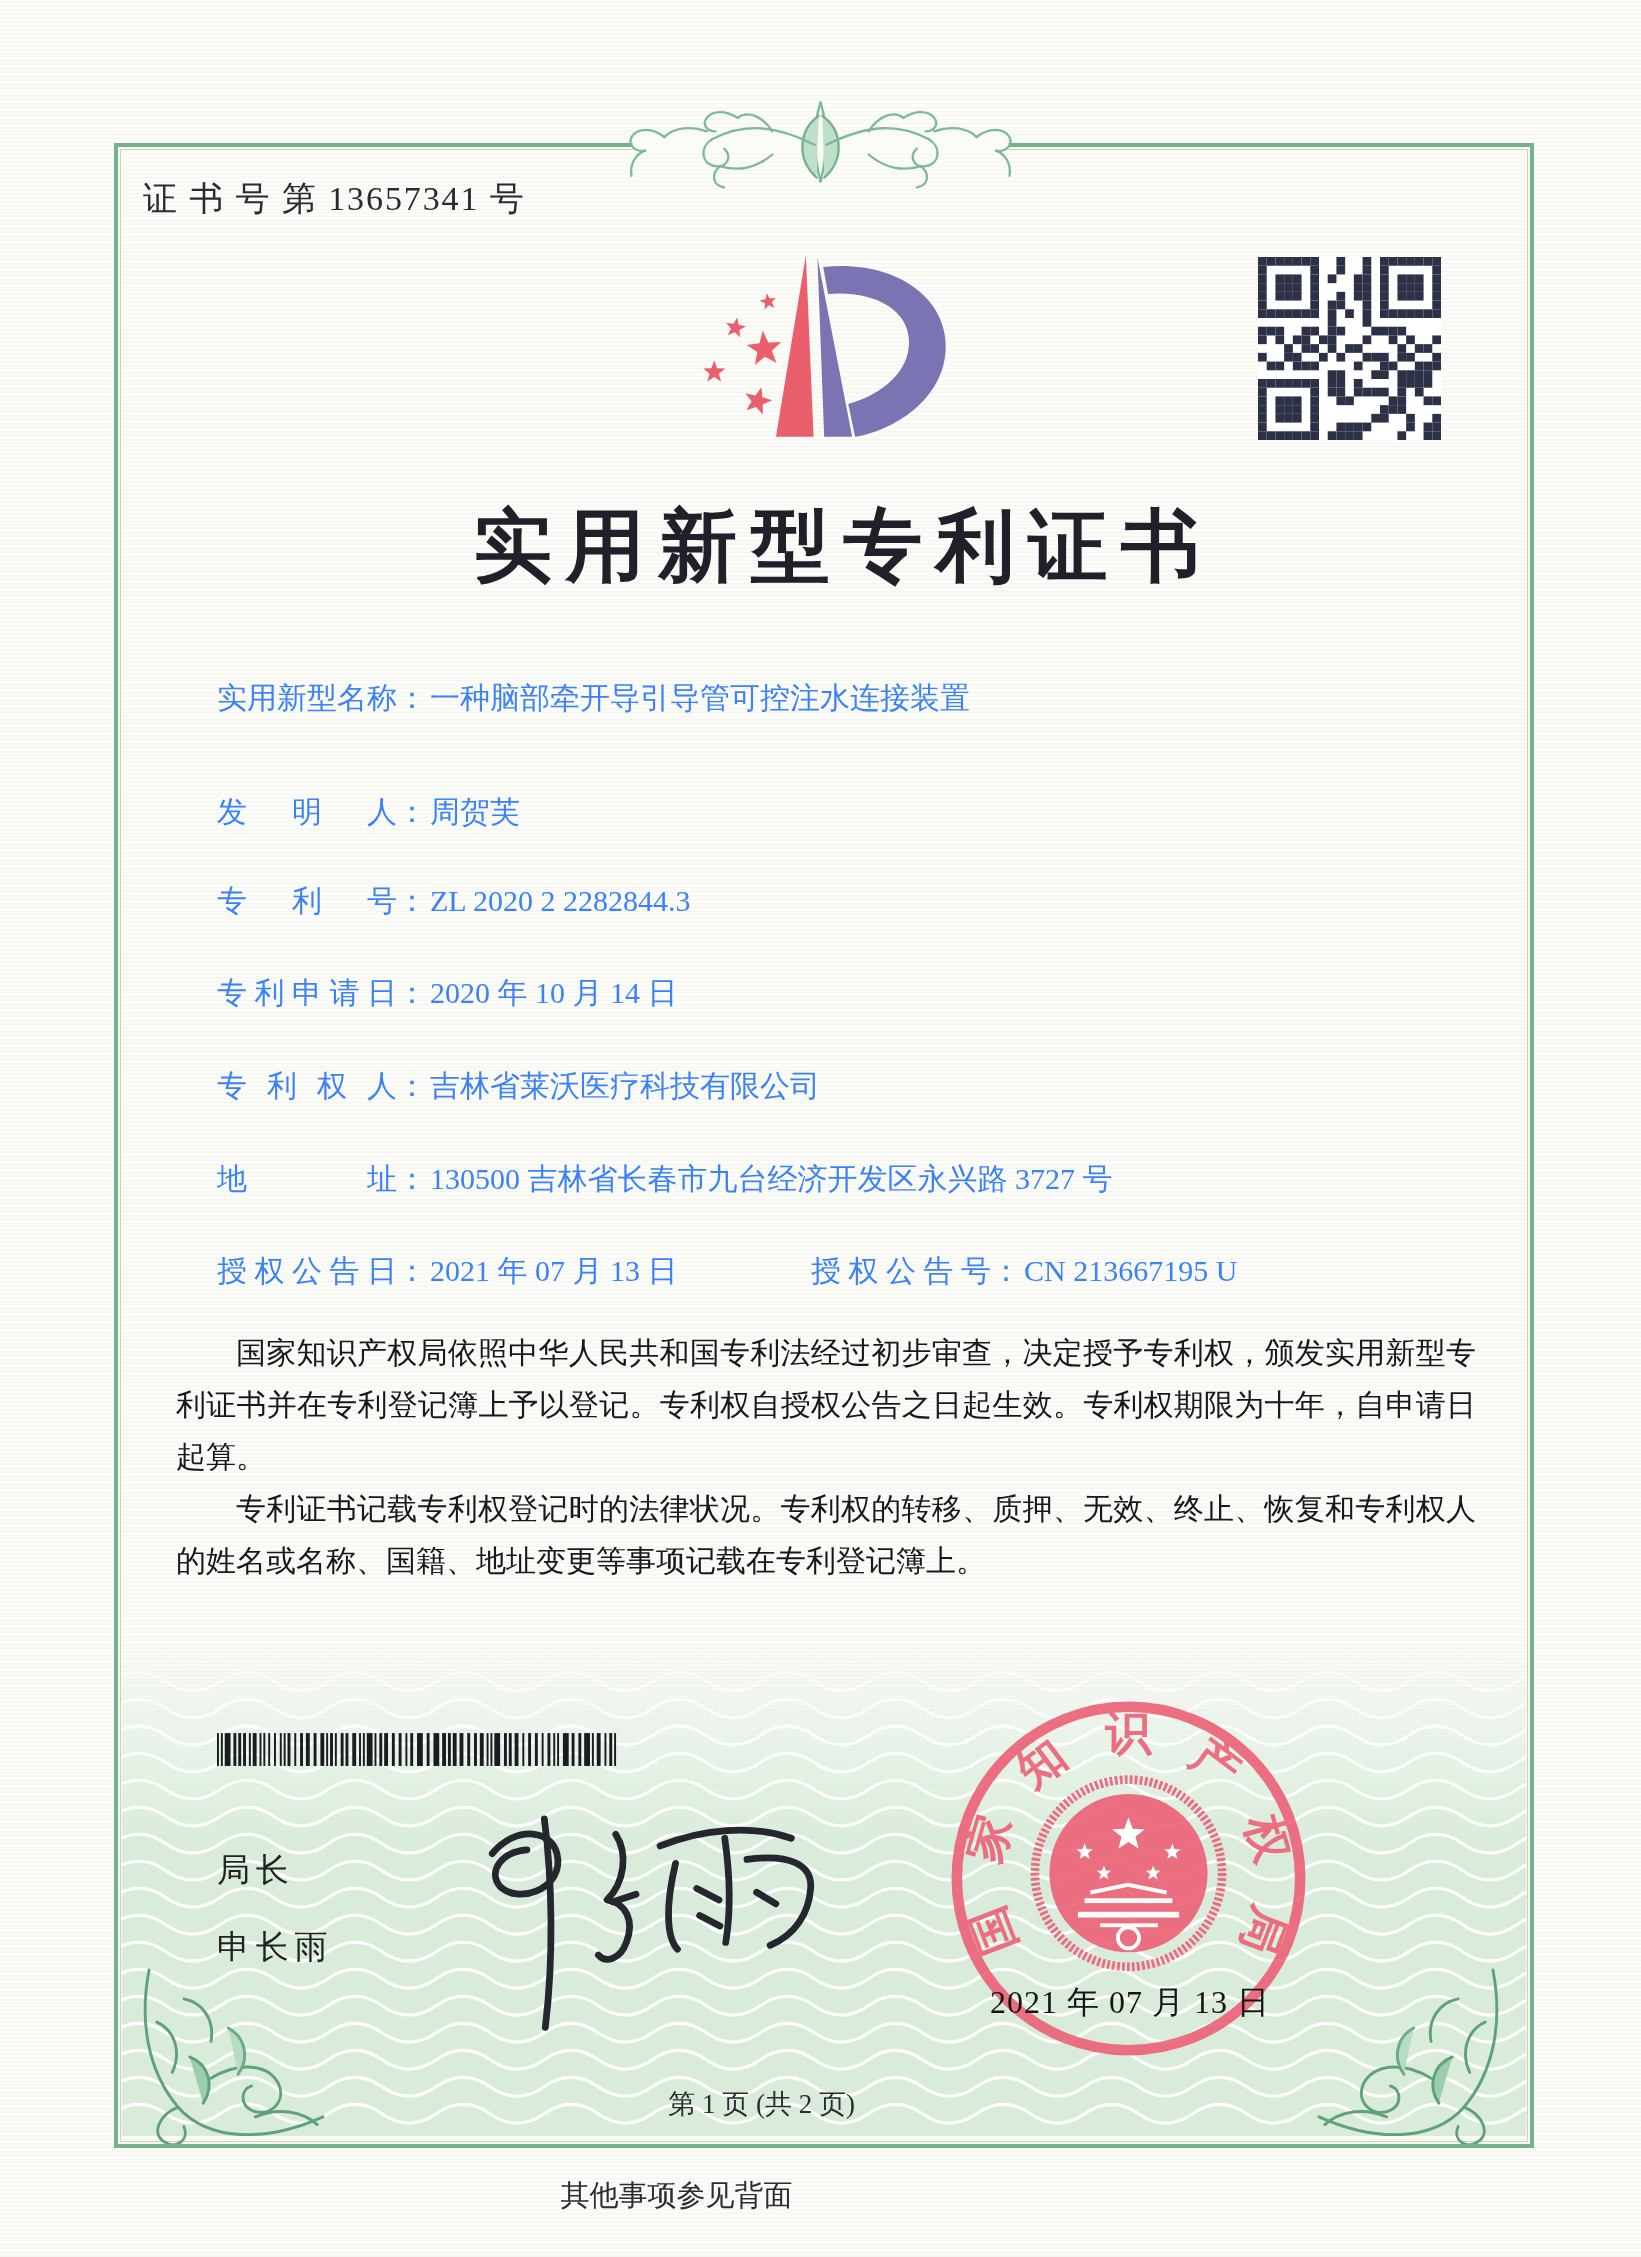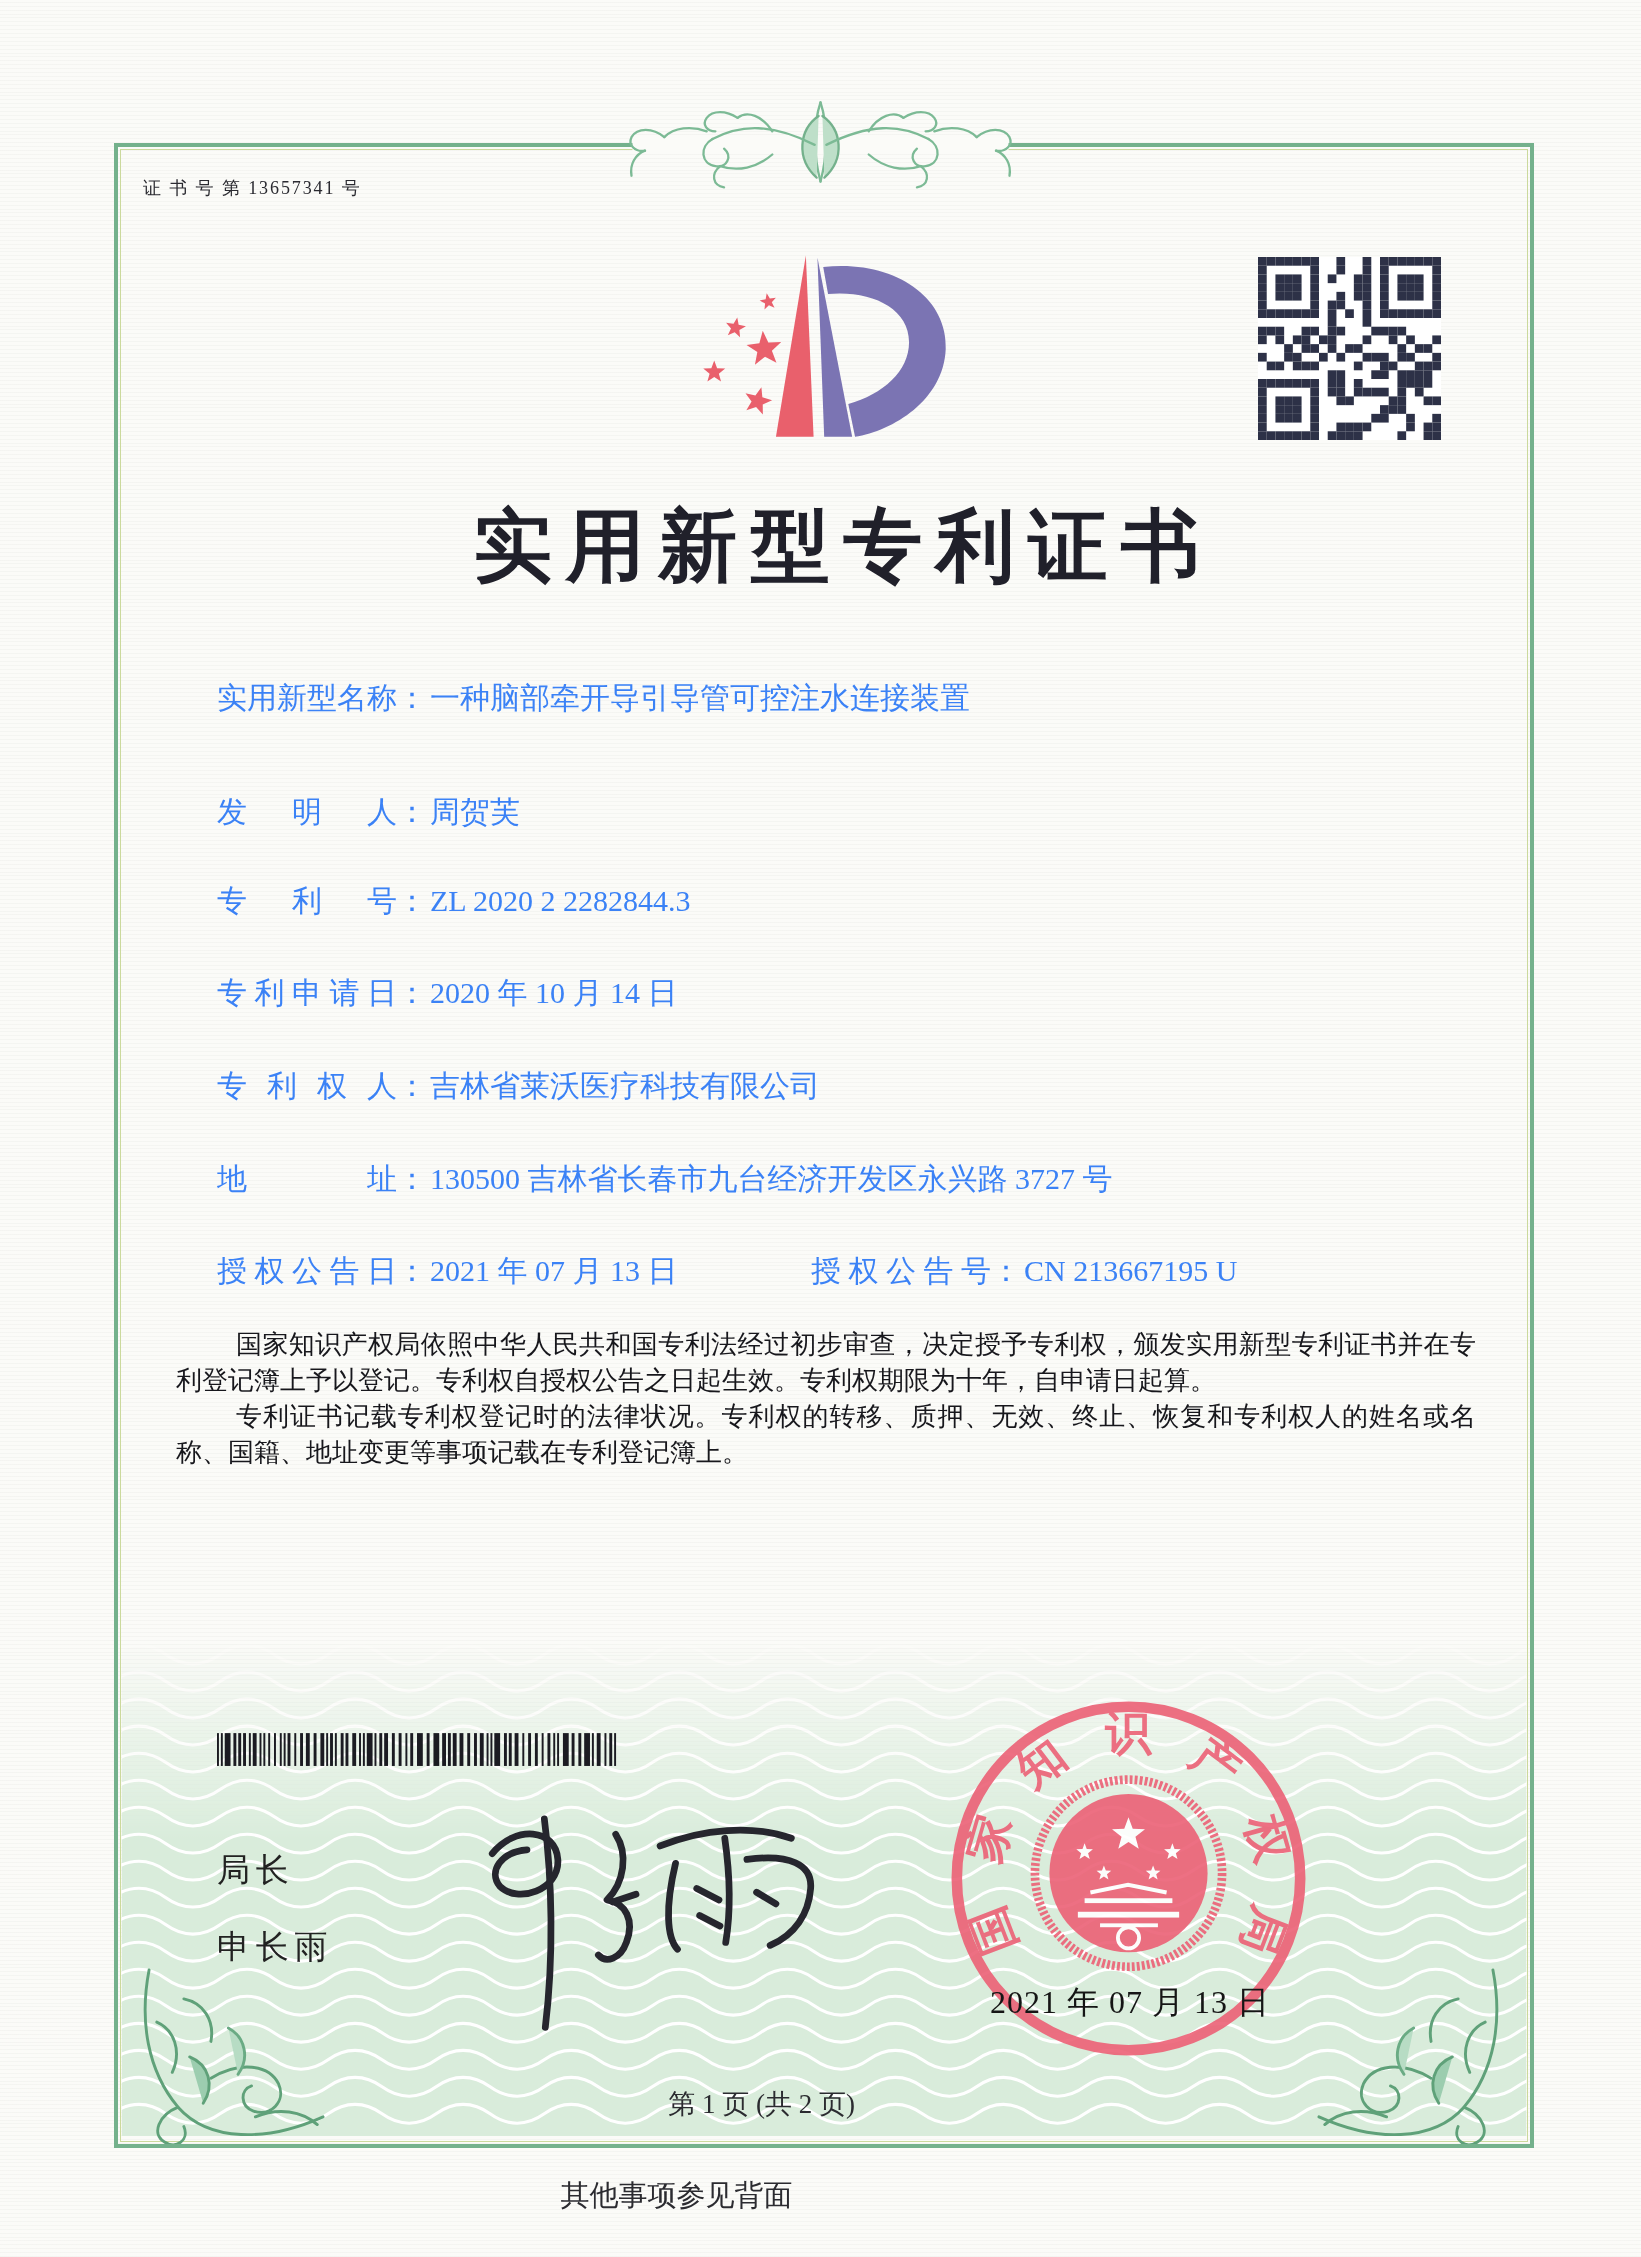--- a/index.html
+++ b/index.html
@@ -3,28 +3,28 @@
 <meta charset="utf-8">
 <style>
   html,body{margin:0;padding:0;background:#e8e8e6;}
   .page{position:relative;width:1641px;height:2257px;background:#fbfbf8;overflow:hidden;
         font-family:"Liberation Serif","DejaVu Serif",serif;color:#1d1d24;}
   .page::before{content:"";position:absolute;inset:0;pointer-events:none;
         background:repeating-linear-gradient(0deg,rgba(120,130,120,.05) 0 1px,transparent 1px 3.9px);}
   .abs{position:absolute;}
   .frame{position:absolute;left:114px;top:143px;width:1412px;height:1997px;border:4.8px solid #74b18c;}
   .frame-inner{position:absolute;inset:1.9px;border:1px solid #cbd99c;}
-  .certno{left:143px;top:176px;font-size:18px;letter-spacing:1.9px;color:#2a2a30;}
+  .certno{left:143px;top:176px;font-size:34px;letter-spacing:1.9px;color:#2a2a30;}
   .title{left:16px;top:494px;width:1641px;text-align:center;font-size:79px;font-weight:bold;
          letter-spacing:13.5px;text-indent:13.5px;color:#20202a;}
   .frow{position:absolute;left:217px;font-size:30px;white-space:nowrap;color:#3b82f6;}
   .flabel{display:inline-block;width:180px;text-align:justify;text-align-last:justify;}
   .fcolon{display:inline-block;width:33px;}
   .gno{position:absolute;left:594px;top:0;white-space:nowrap;}
-  .paras{position:absolute;left:176px;top:1327px;width:1300px;font-size:26px;line-height:36px;
+  .paras{position:absolute;left:176px;top:1327px;width:1300px;font-size:30px;line-height:52px;
          text-align:justify;color:#17171c;}
   .paras p{margin:0;text-indent:60px;}
   .signer{left:217px;font-size:33px;letter-spacing:5.8px;color:#222;}
   .seal-date{left:937px;top:1981px;width:386px;text-align:center;font-size:32px;letter-spacing:1px;color:#151515;}
   .footer-page{left:536px;top:2086px;width:319px;text-align:right;font-size:27px;color:#2b2b30;}
   .back-note{left:517px;top:2176px;width:319px;text-align:center;font-size:29px;color:#2b2b30;}
   svg{display:block;}
 </style>
 </head>
 <body>

